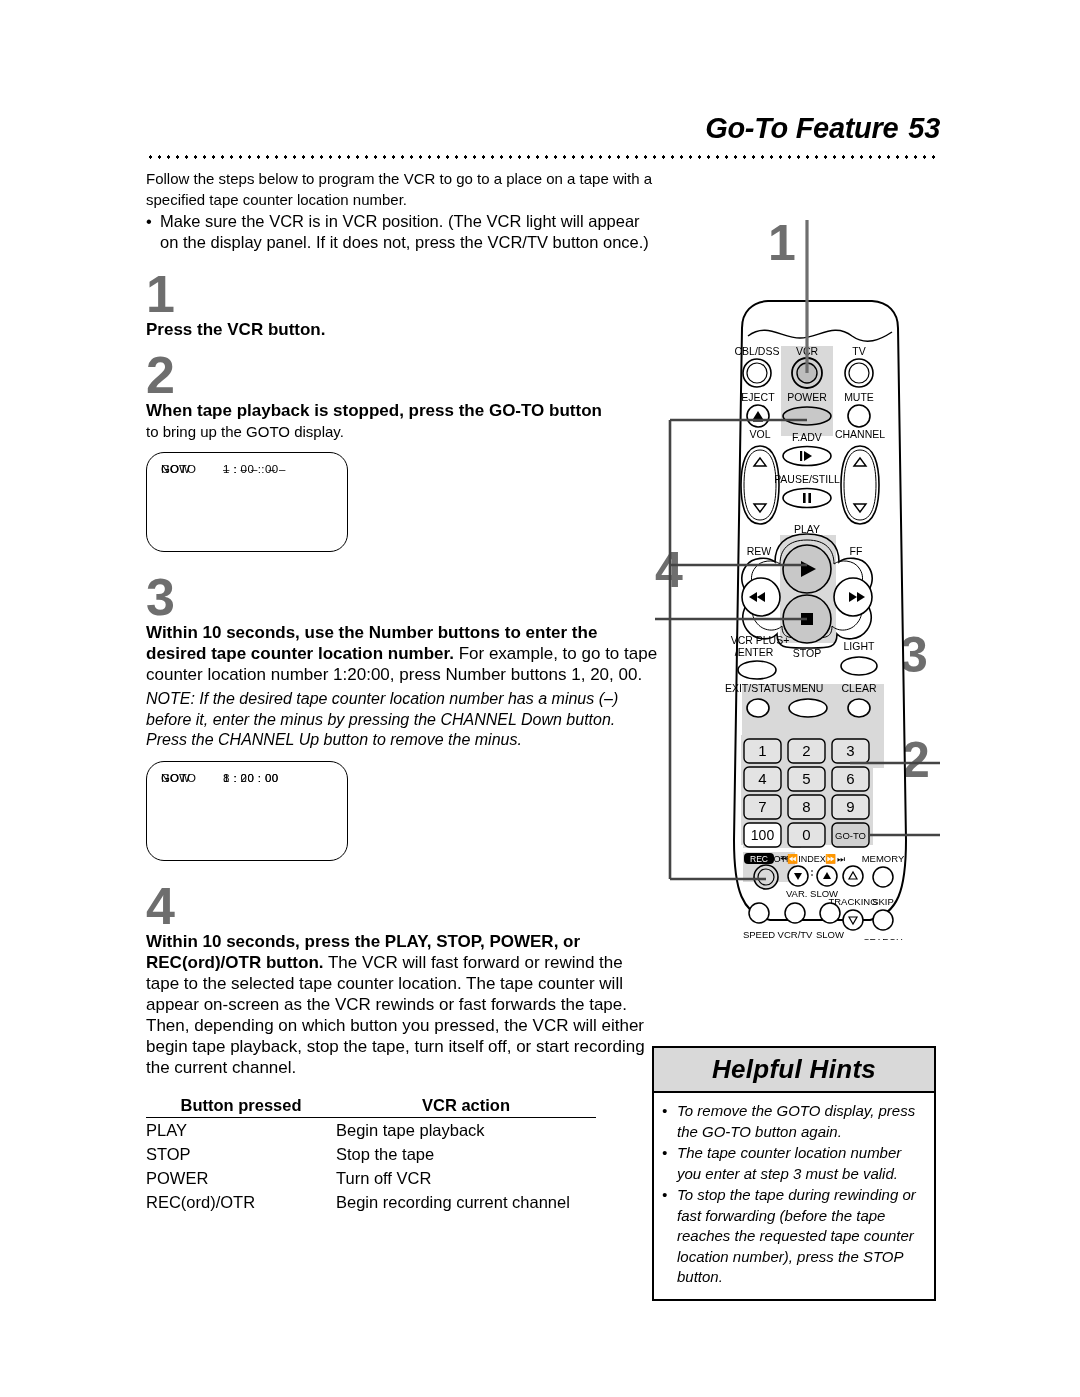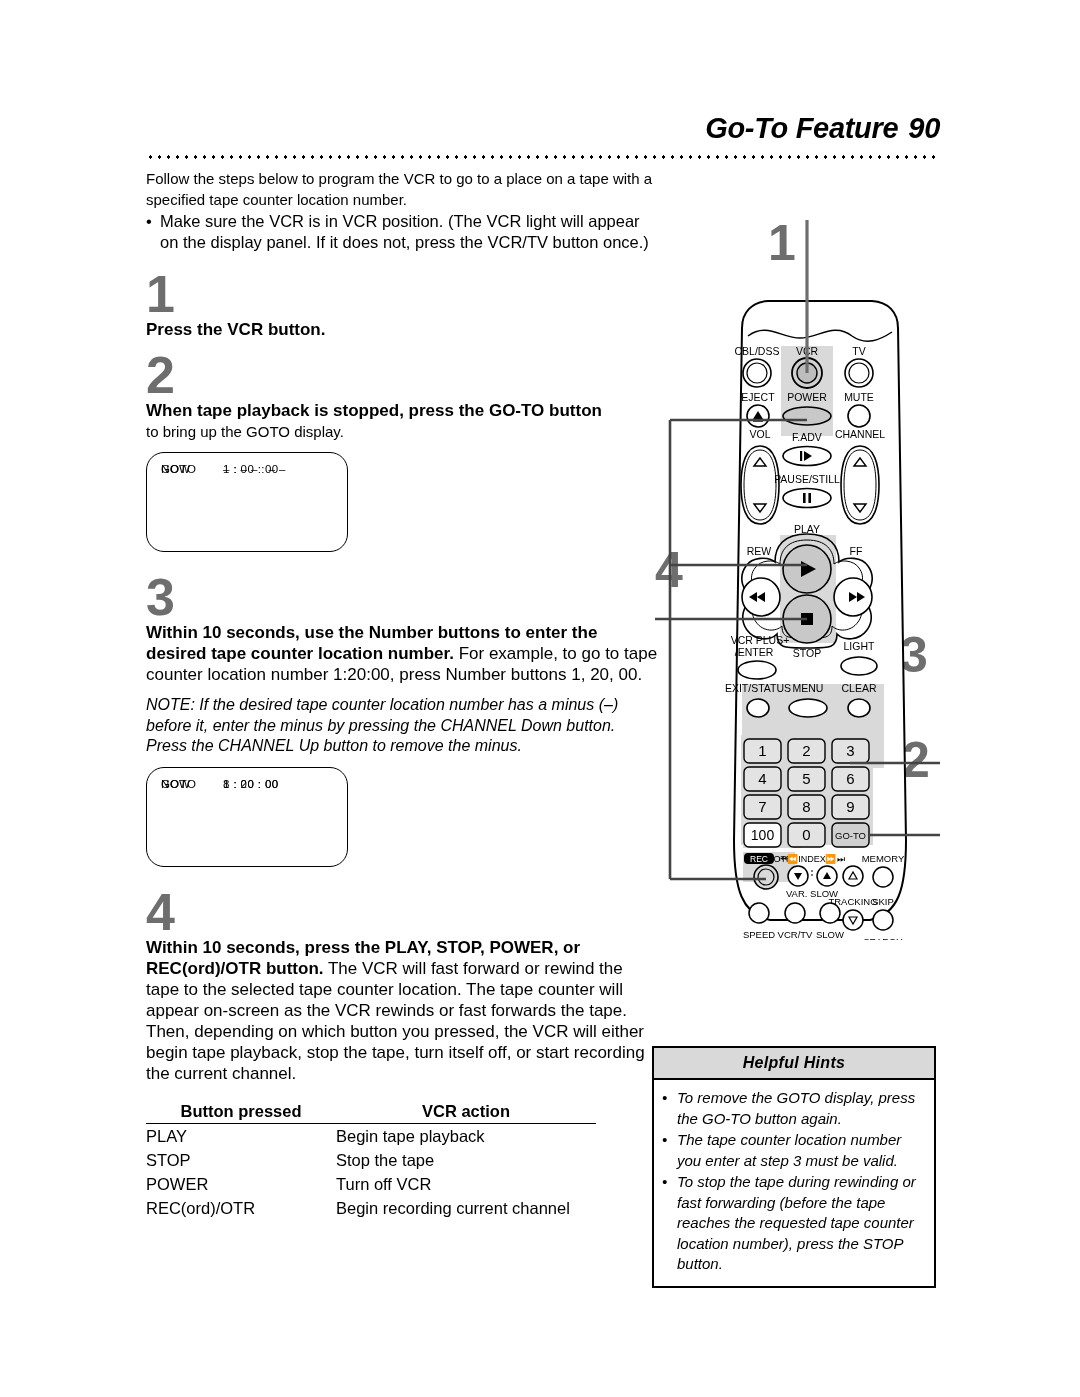--- a/index.html
+++ b/index.html
@@ -76,21 +76,21 @@
     font-size: 17px;
     line-height: 21px;
     font-weight: bold;
     margin-top: 2px;
   }
   .step-head .norm { font-weight: normal; text-align: right; }
   .note {
     font-size: 16px;
     line-height: 20.5px;
     font-style: italic;
-    margin-top: 10px;
+    margin-top: 4px;
   }
 
   
   .tvbox {
     width: 200px;
     height: 98px;
     border: 1.6px solid #000;
     border-radius: 18px;
     position: relative;
     margin-top: 10px;
@@ -135,21 +135,21 @@
     top: 1046px;
     width: 284px;
     border: 2.5px solid #000;
     background: #fff;
     box-sizing: border-box;
   }
   #hints-title {
     background: #d9d9d9;
     border-bottom: 2.5px solid #000;
     text-align: center;
-    font-size: 16px;
+    font-size: 26px;
     font-weight: bold;
     font-style: italic;
     padding: 6px 0 6px 0;
     letter-spacing: 0.3px;
   }
   #hints-body { padding: 8px 10px 10px 8px; }
   .hint {
     display: flex;
     font-size: 15px;
     line-height: 20.5px;
@@ -181,21 +181,21 @@
   #callout-4 { left: 655px; top: 545px; }
   #callout-3 { left: 900px; top: 630px; }
   #callout-2 { left: 902px; top: 735px; }
 </style>
 </head>
 <body>
 
 <div id="page">
 
   <div id="header-title">
-    <span>Go-To Feature</span><span class="pg">90</span>
+    <span>Go-To Feature</span><span class="pg">53</span>
   </div>
   <div id="header-rule"></div>
 
   <div id="left-col">
 
     <p class="para">Follow the steps below to program the VCR to go to a place on a tape with a specified tape counter location number.</p>
 
     <div class="bullet-row">
       <span class="dot">•</span>
       <span class="txt">Make sure the VCR is in VCR position. (The VCR light will appear on the display panel. If it does not, press the VCR/TV button once.)</span>

